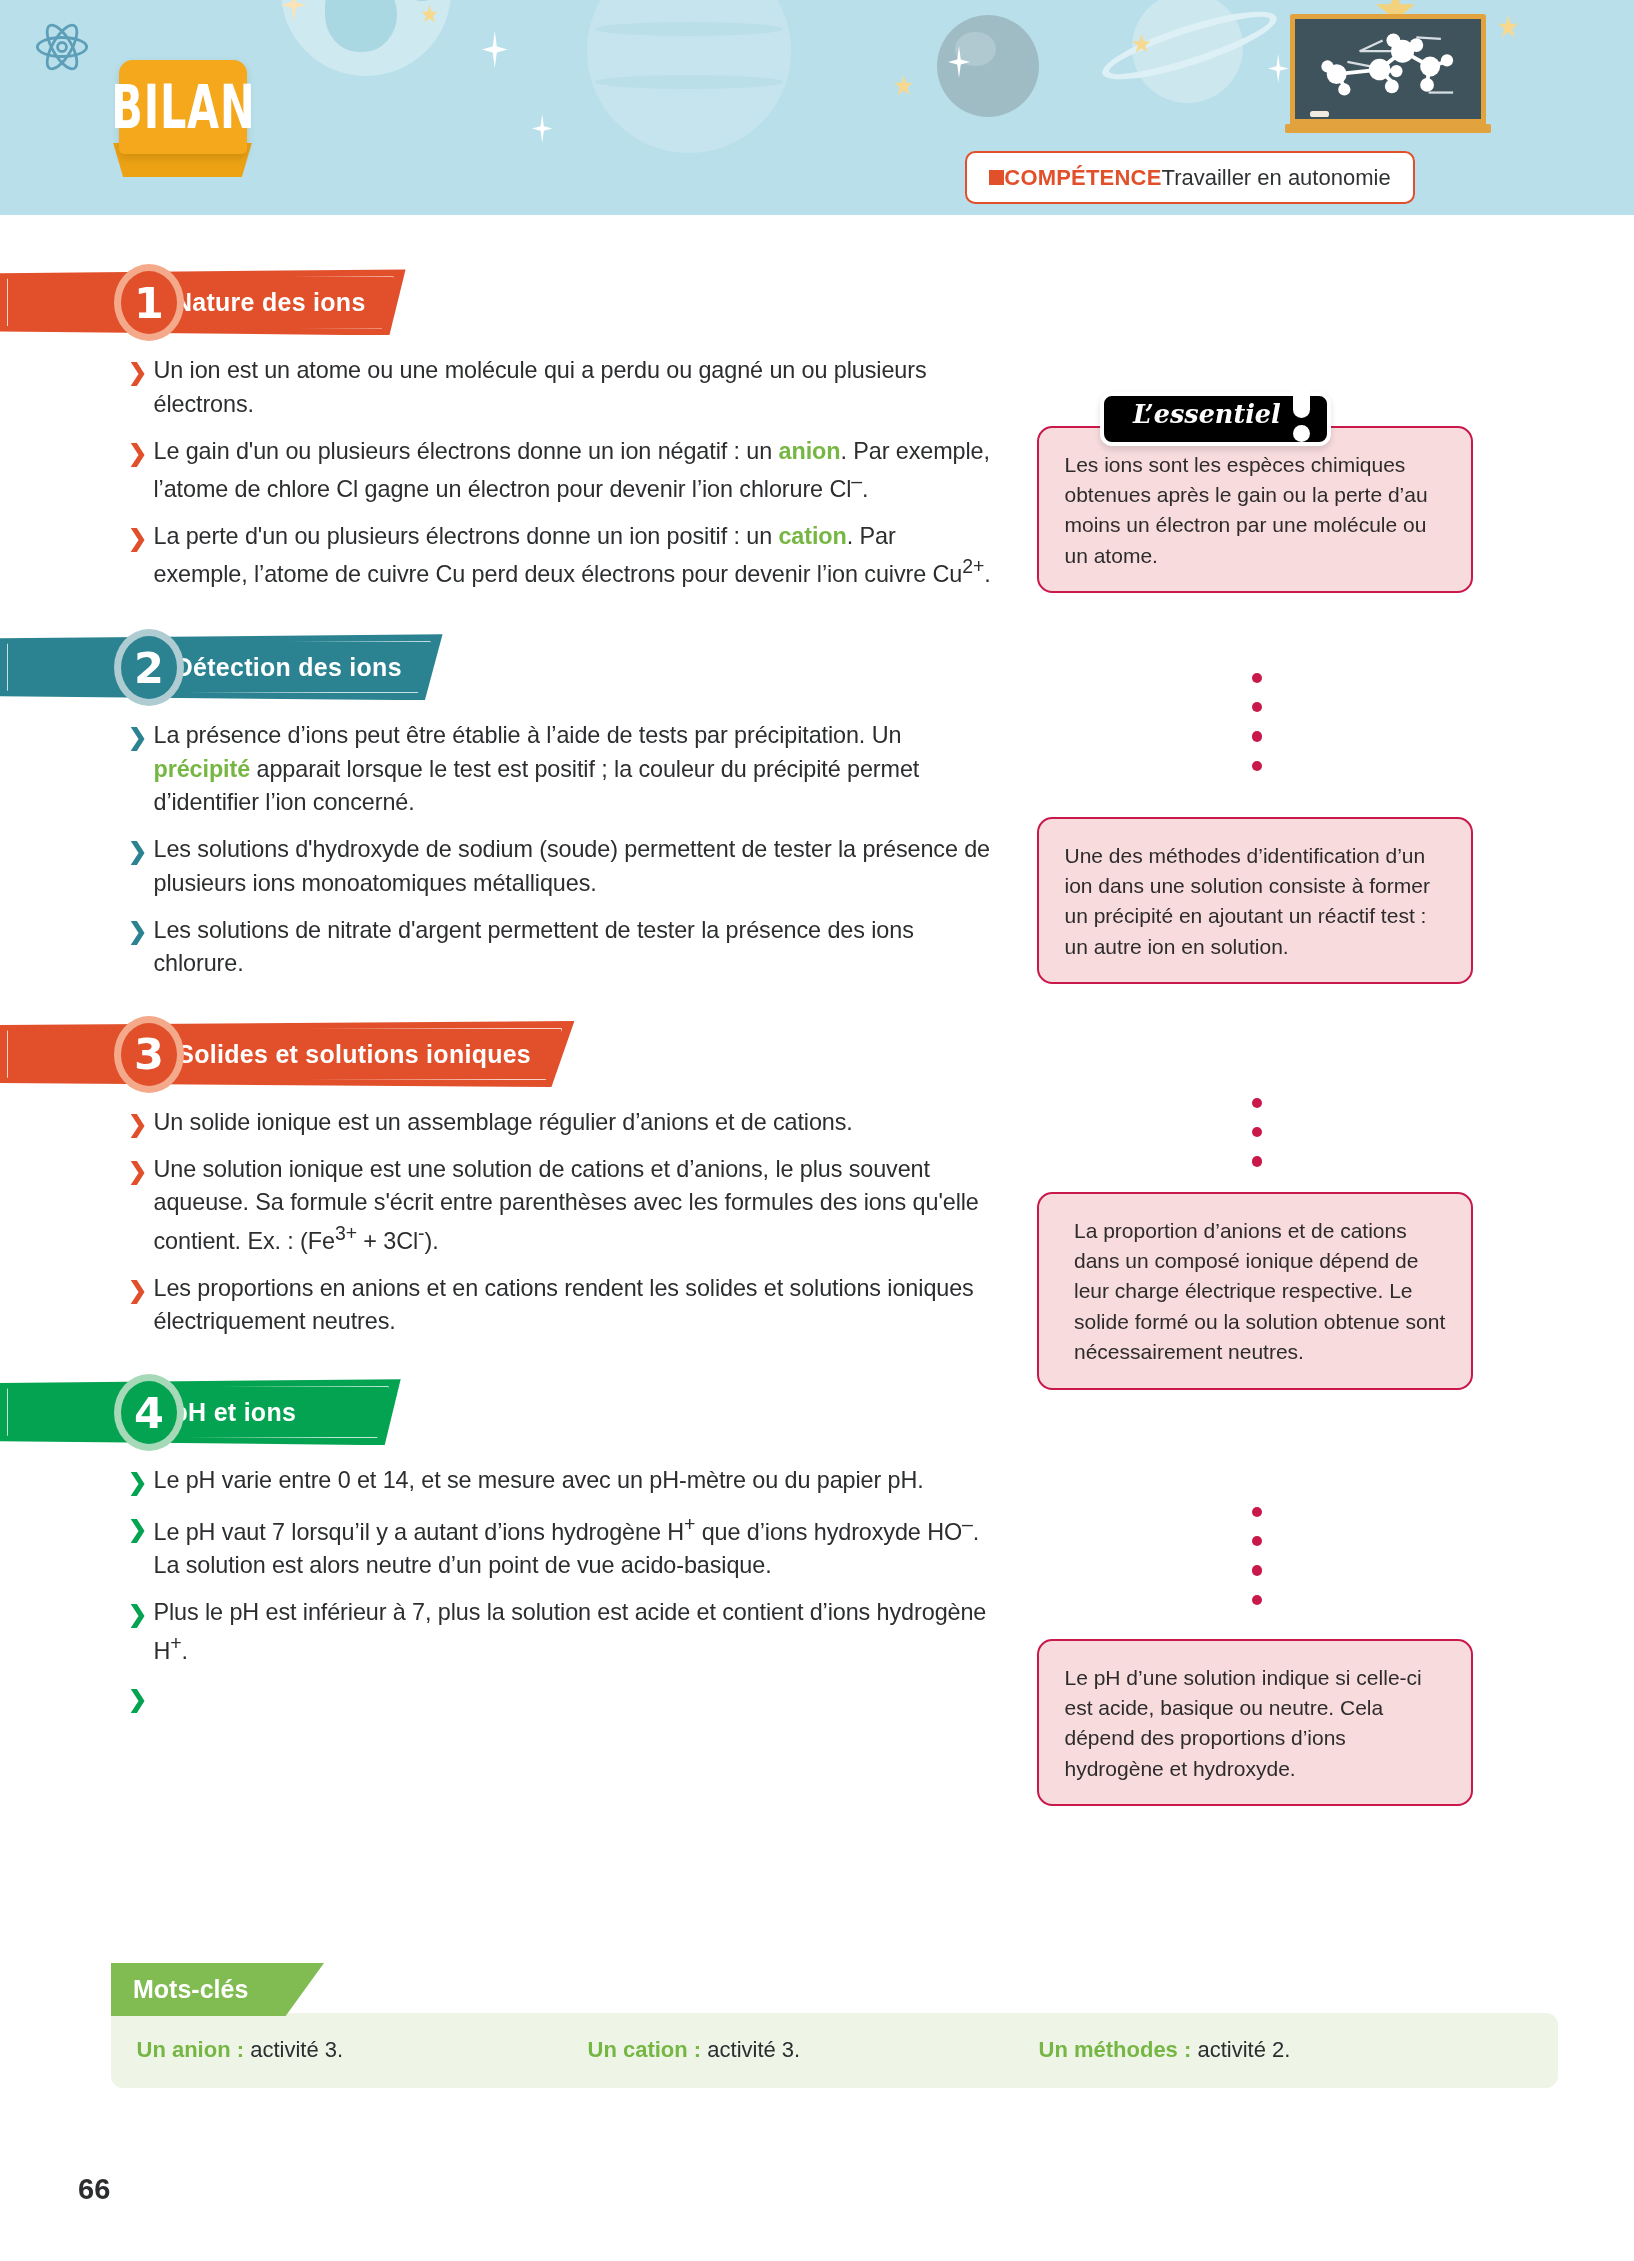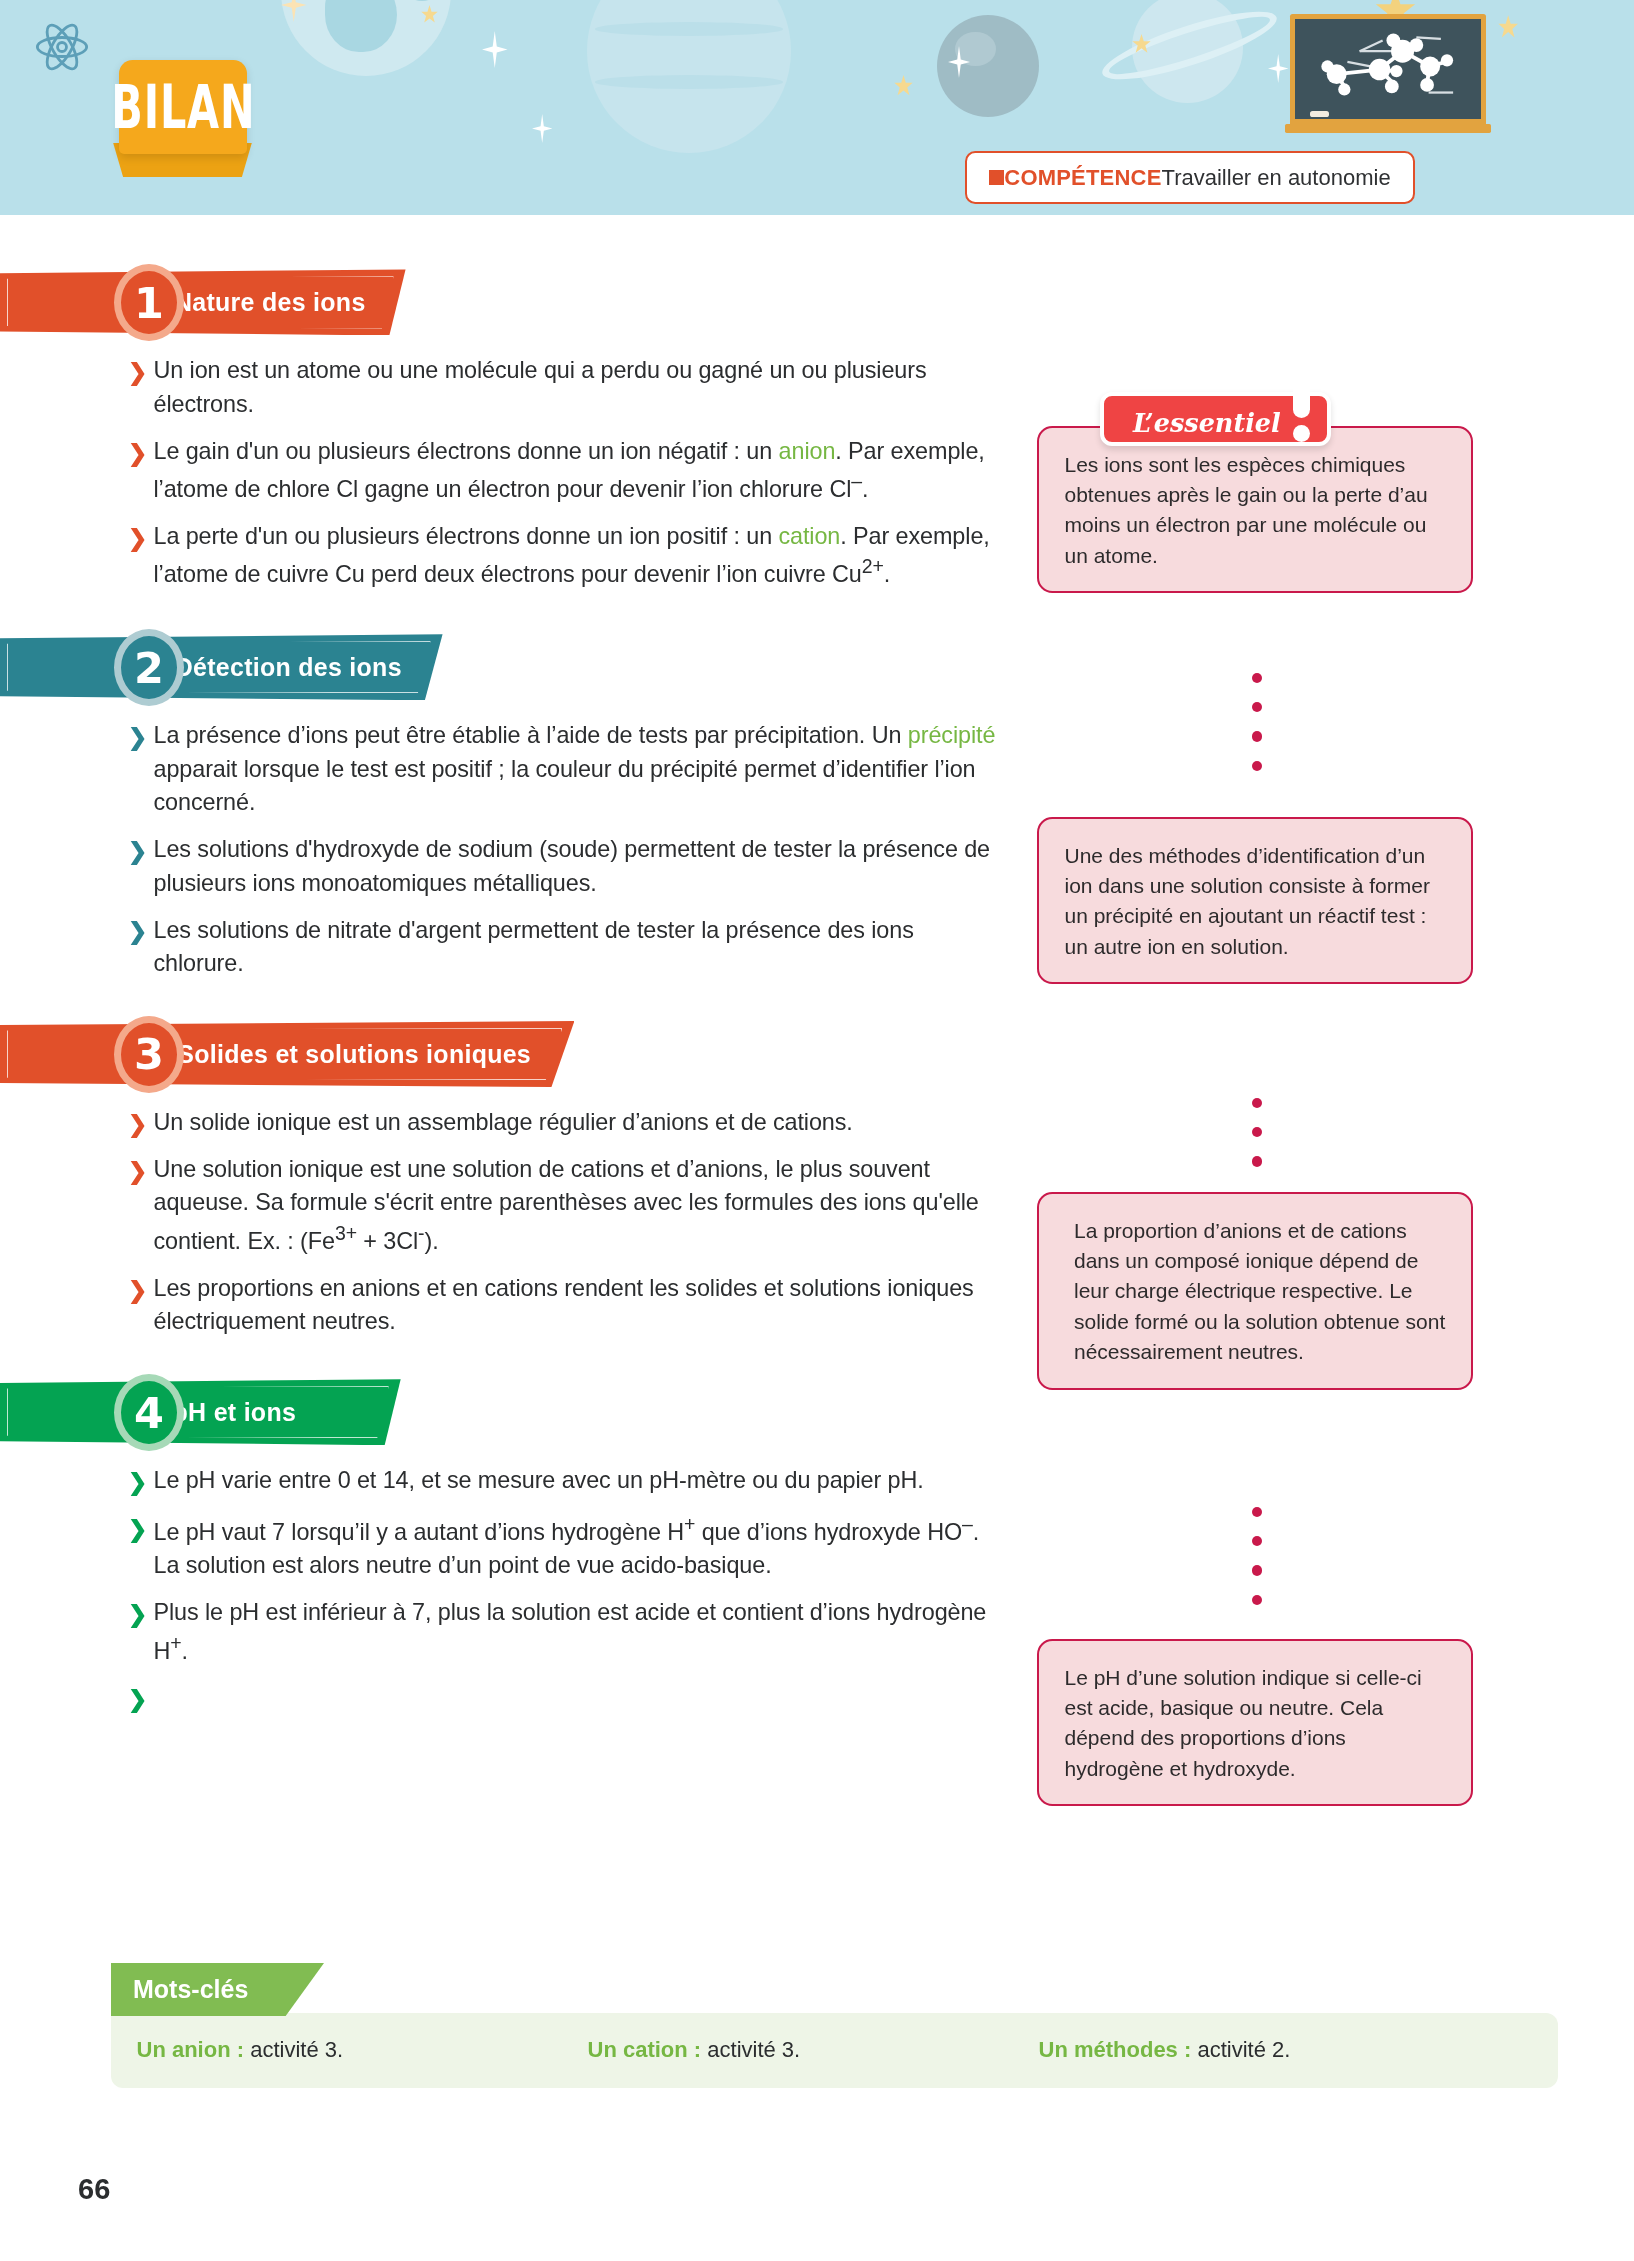--- a/index.html
+++ b/index.html
@@ -266,41 +266,41 @@
     color: #2b2d2f;
     letter-spacing: -0.1px;
   }
   .bullet .chev {
     position: absolute;
     left: 0; top: 1.7px;
     color: var(--c);
     font-size: 23px;
     font-weight: bold;
   }
-  .kw-green { color: #76b743; font-weight: normal; }
+  .kw-green { color: #76b743; font-weight: bold; }
   .ess-card {
     position: absolute;
     background: #f7dbdd;
     border: 2.6px solid #c9194b;
     border-radius: 15.3px;
     padding: 22px 24px 20.4px 25.5px;
     width: 436px;
     color: #2d2b2c;
     font-size: 21px;
     line-height: 1.44;
   }
   .ess-badge {
     position: absolute;
     left: 61px; top: -36px;
     height: 54px;
     padding: 0 46px 0 29px;
-    background: #ef4444;
+    background: #000000;
     border: 4.3px solid #ffffff;
     border-radius: 12px;
-    display: flex; align-items: flex-end;
+    display: flex; align-items: flex-start;
     box-shadow: 0 3.4px 6.8px rgba(0,0,0,0.12);
     z-index: 4;
   }
   .ess-badge-text {
     color: #ffffff;
     font-family: "DejaVu Serif", serif;
     font-style: italic;
     font-weight: bold;
     font-size: 25.5px;
     white-space: nowrap;

